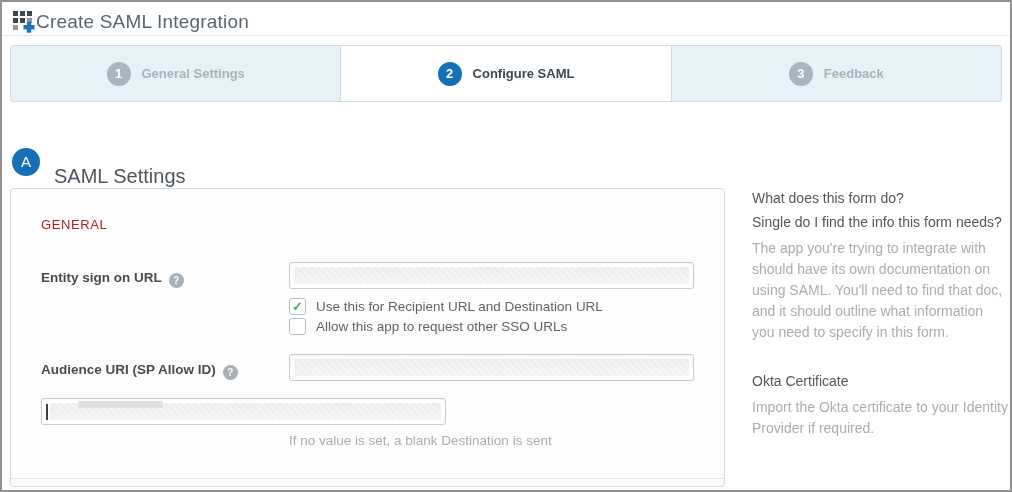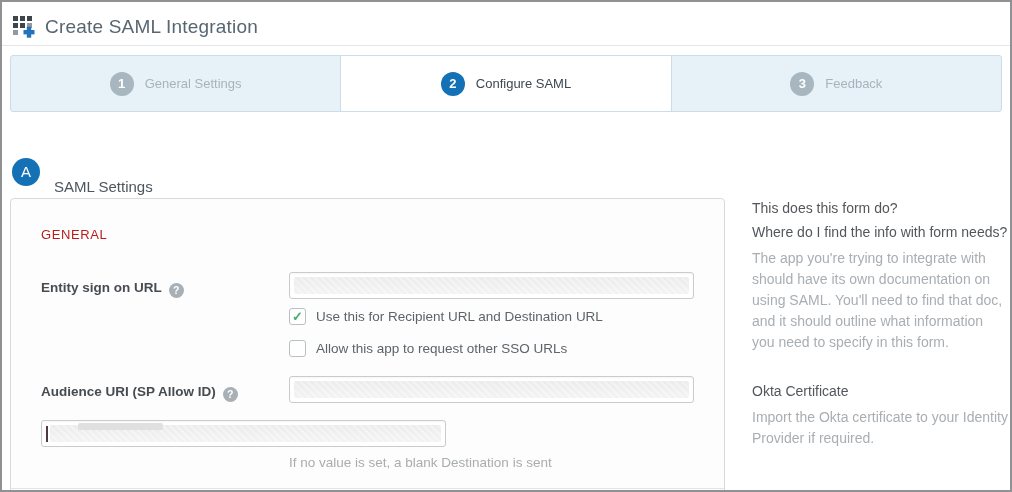--- a/index.html
+++ b/index.html
@@ -4,51 +4,51 @@
 <style>
   * { margin:0; padding:0; box-sizing:border-box; }
   html,body { background:#ffffff; }
   body { font-family:"Liberation Sans", sans-serif; }
   .screen {
     position:relative; width:1012px; height:492px;
     border:2px solid #8f9193; background:#ffffff; overflow:hidden;
   }
   
   .header {
-    height:44px; padding:7px 0 0 10px; border-bottom:1px solid #e4e6e7;
-    display:flex; align-items:center; gap:9px;
+    height:34px; padding:7px 0 0 10px; border-bottom:1px solid #e4e6e7;
+    display:flex; align-items:center; 
   }
   .app-icon { width:24px; height:24px; flex:0 0 auto; }
   .page-title { font-size:19px; font-weight:400; color:#586672; letter-spacing:0.2px; }
   
   .wizard {
     margin:9px 8px 0 8px; height:57px; display:flex;
     background:#e7f1f8; border:1px solid #ccdde8; border-radius:3px;
   }
   .step {
     flex:1 1 0; display:flex; align-items:center; justify-content:center; gap:11px;
     cursor:default;
   }
   .step.active { background:#ffffff; border-left:1px solid #ccdde8; border-right:1px solid #ccdde8; }
   .step-circle {
     width:24px; height:24px; border-radius:50%; color:#ffffff;
     font-size:13px; font-weight:bold; text-align:center; line-height:24px;
   }
   .step.inactive .step-circle { background:#a7b6bf; }
   .step.active .step-circle { background:#1471b5; }
-  .step-label { font-size:13px; font-weight:normal; }
+  .step-label { font-size:13px; font-weight:bold; }
   .step.inactive .step-label { color:#a7b3bb; }
   .step.active .step-label { color:#3d4852;text-align:right; }
   
   .section-heading { margin:46px 0 12px 10px; display:flex; align-items:center; gap:14px; height:28px; }
   .section-circle {
     width:28px; height:28px; border-radius:50%; background:#1471b5;
     color:#fff; font-size:15px; text-align:center; line-height:28px;
   }
-  .section-title { font-size:15px; color:#4d565f;margin-top:28px; }
+  .section-title { font-size:20px; color:#4d565f;margin-top:28px; }
   
   .content { display:flex; align-items:flex-start; }
   .form-panel {
     position:relative; margin-left:8px; width:715px; height:299px;
     background:#fdfdfd; border:1px solid #d9d9d9; border-radius:4px;
     padding:28px 0 0 30px;
   }
   .panel-bottom-divider {
     position:absolute; left:0; right:0; bottom:7px; height:1px; background:#e2e4e5;
   }
@@ -77,21 +77,21 @@
   }
   .redaction.short-streak::before {
     content:""; position:absolute; left:28px; top:-2px; width:85px; height:7px;
     background:#e0e0e0; border-radius:2px;
   }
   .cursor-bar {
     position:absolute; left:4px; top:5px; width:2px; height:16px; background:#4b3a44;
   }
   .checkbox-row { margin-left:248px; display:flex; align-items:center; gap:10px; }
   .cb1 { margin-top:9px; }
-  .cb2 { margin-top:15px; margin-bottom:19px; }
+  .cb2 { margin-top:3px; margin-bottom:19px; }
   .checkbox {
     width:17px; height:17px; border:1px solid #b9bfc3; border-radius:3px;
     background:#ffffff; color:#49ae6d; font-size:13px; font-weight:bold;
     text-align:center; line-height:15px; cursor:pointer;
   }
   .checkbox-label { font-size:13.5px; color:#5c6468; }
   .gap-17 { height:17px; }
   .helper-text { margin:8px 0 0 248px; font-size:13.5px; color:#a9adb0; }
   
   .help-sidebar { margin-left:27px; width:256px; padding-top:2px; }
@@ -184,23 +184,23 @@
           <div class="redaction short-streak" style="left:8px"></div>
         </div>
       </div>
 
       <div class="helper-text">If no value is set, a blank Destination is sent</div>
 
       <div class="panel-bottom-divider"></div>
     </div>
 
     <div class="help-sidebar">
-      <div class="help-heading">This does this form do?</div>
-
-      <div class="help-heading">Where do I find the info with form needs?</div>
+      <div class="help-heading">What does this form do?</div>
+
+      <div class="help-heading">Single do I find the info this form needs?</div>
       <div class="help-body">The app you're trying to integrate with should have its own documentation on using SAML. You'll need to find that doc, and it should outline what information you need to specify in this form.</div>
 
       <div class="help-heading">Okta Certificate</div>
       <div class="help-body">Import the Okta certificate to your Identity Provider if required.</div>
     </div>
 
   </div>
 </div>
 
 </body></html>

